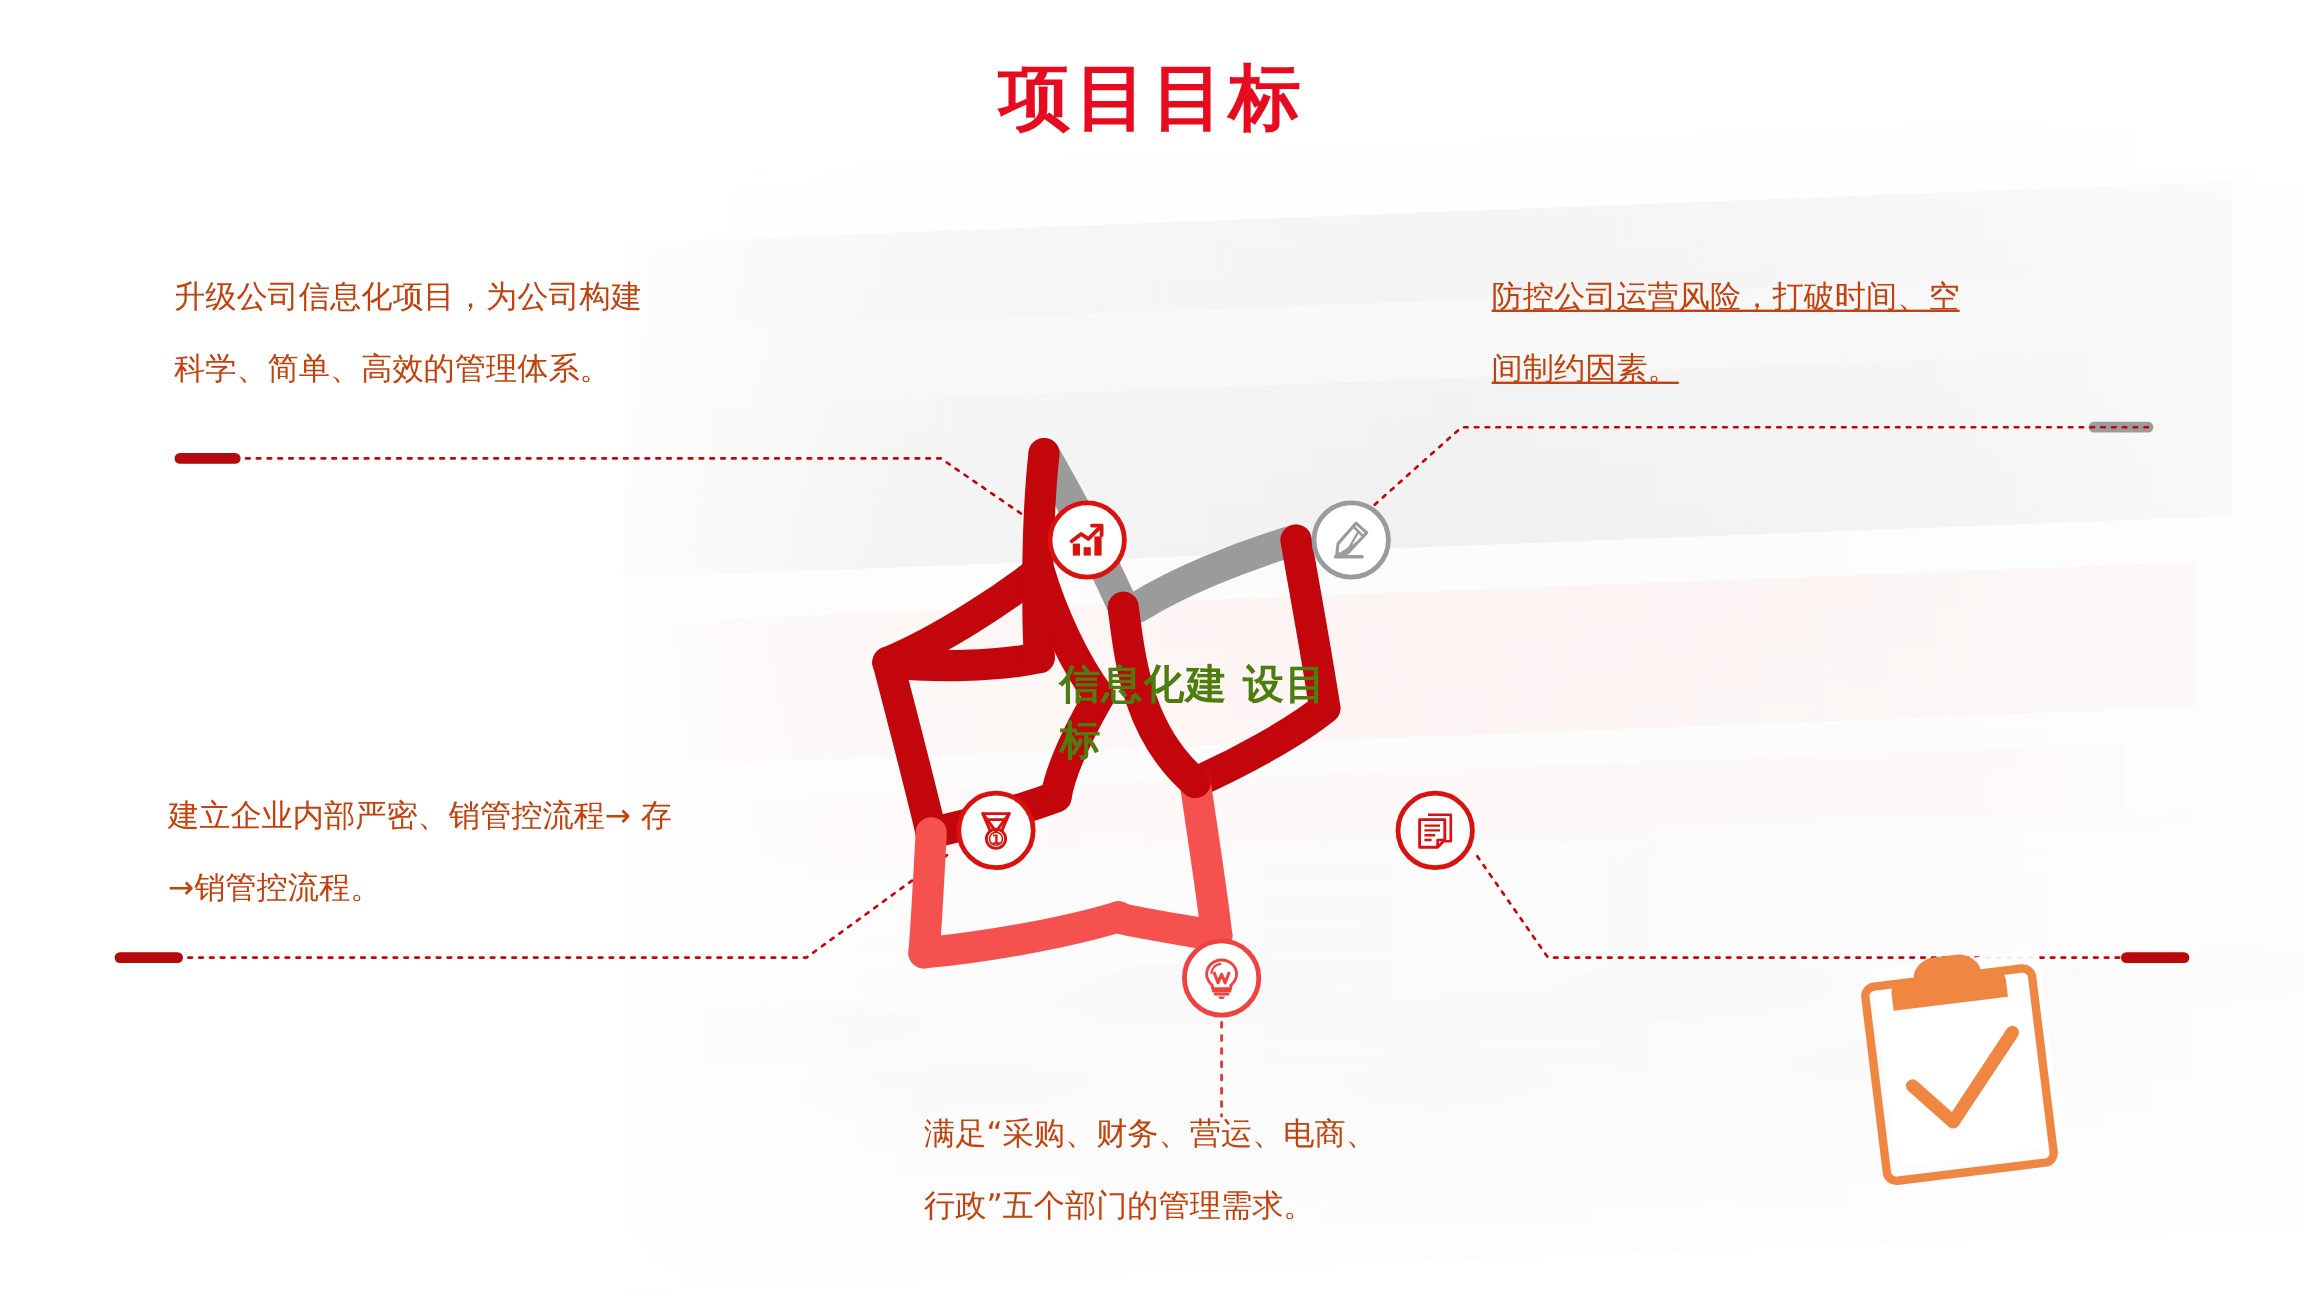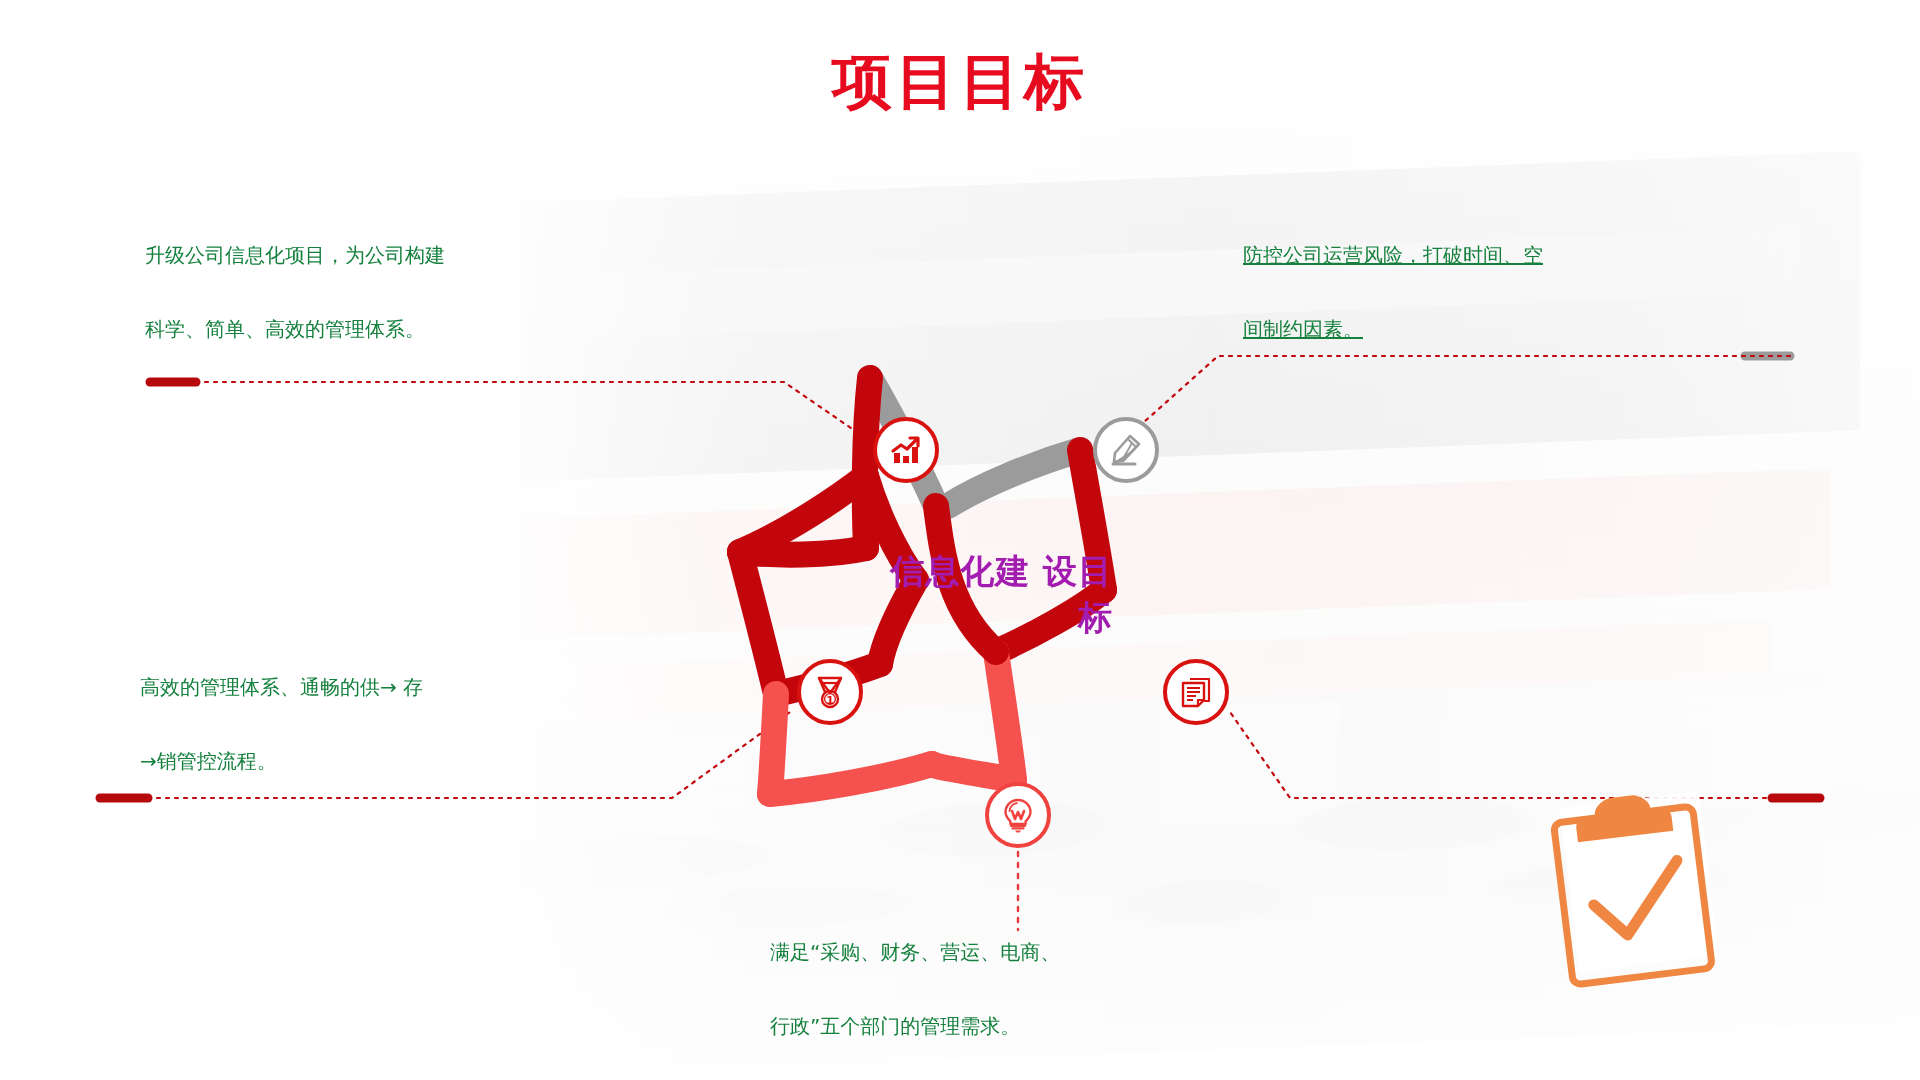--- a/index.html
+++ b/index.html
@@ -78,45 +78,45 @@
     position:absolute;left:0;right:0;top:42px;
     text-align:center;
     font-size:60px;font-weight:bold;color:#e60b1e;
     letter-spacing:4px;
     font-family:"DejaVu Sans","Liberation Sans",sans-serif;
   }
 
   
   .txt{
     position:absolute;
-    color:#15803d;
-    font-size:20px;
-    line-height:74px;
+    color:#c2410c;
+    font-size:26px;
+    line-height:60px;
     font-family:"DejaVu Sans","Liberation Sans",sans-serif;
     white-space:pre-line;
   }
   .txt-tl{left:145px;top:218px;width:590px;text-align:left;}
   .txt-tr{left:1243px;top:218px;width:580px;text-align:left;text-decoration:underline;}
   .txt-ml{left:140px;top:650px;width:590px;text-align:left;}
   .txt-mr{left:1310px;top:660px;width:560px;text-align:left;}
   .txt-bm{left:770px;top:915px;width:560px;text-align:left;}
 
   
   .leaders{position:absolute;left:0;top:0;width:1920px;height:1080px;pointer-events:none;}
 
   
   .star-wrap{position:absolute;left:680px;top:280px;width:600px;height:640px;}
   .center-label{
     position:absolute;left:680px;top:280px;width:600px;height:640px;
     display:flex;align-items:center;justify-content:center;
     pointer-events:none;
   }
   .center-label span{
-    display:block;text-align:right;
-    font-size:34px;font-weight:bold;color:#a21caf;line-height:46px;
+    display:block;text-align:left;
+    font-size:34px;font-weight:bold;color:#4d7c0f;line-height:46px;
     letter-spacing:1px;width:230px;
     transform:translate(18px,-6px);
     font-family:"DejaVu Sans","Liberation Sans",sans-serif;
   }
 
   .icon-node{
     position:absolute;width:66px;height:66px;border-radius:50%;
     background:#ffffff;
     display:flex;align-items:center;justify-content:center;
     box-sizing:border-box;
@@ -274,21 +274,21 @@
       <line x1="11" y1="29" x2="25" y2="29" stroke="#f0433f" stroke-width="2.2" stroke-linecap="round"></line>
       <line x1="12.5" y1="31.4" x2="23.5" y2="31.4" stroke="#f0433f" stroke-width="2.2" stroke-linecap="round"></line>
       <path d="M15 33.5 L21 33.5 L19.5 35.4 L16.5 35.4 Z" fill="#f0433f"></path>
     </svg>
   </div>
 
   <div class="txt txt-tl">升级公司信息化项目，为公司构建
 科学、简单、高效的管理体系。</div>
   <div class="txt txt-tr">防控公司运营风险，打破时间、空
 间制约因素。</div>
-  <div class="txt txt-ml">高效的管理体系、通畅的供→ 存
+  <div class="txt txt-ml">建立企业内部严密、销管控流程→ 存
 →销管控流程。</div>
   <div class="txt txt-bm">满足“采购、财务、营运、电商、
 行政”五个部门的管理需求。</div>
 
   <div class="clipboard">
     <svg width="170" height="185" viewBox="0 0 170 185">
       <rect x="14" y="4" width="140" height="165" rx="4" fill="#ffffff" opacity=".92"></rect>
       <rect x="6" y="18" width="140" height="163" rx="8" fill="none" stroke="#ef8742" stroke-width="7"></rect>
       <path d="M38 16 L114 16 C120 16 124 20 124 26 L124 40 L28 40 L28 26 C28 20 32 16 38 16 Z" fill="#ef8742"></path>
       <ellipse cx="76" cy="15" rx="28" ry="17" fill="#ef8742"></ellipse>

